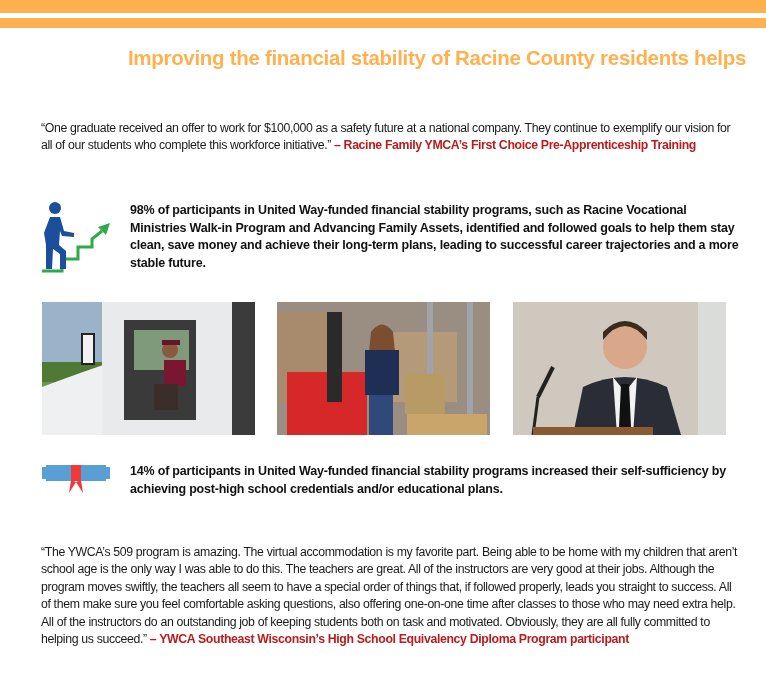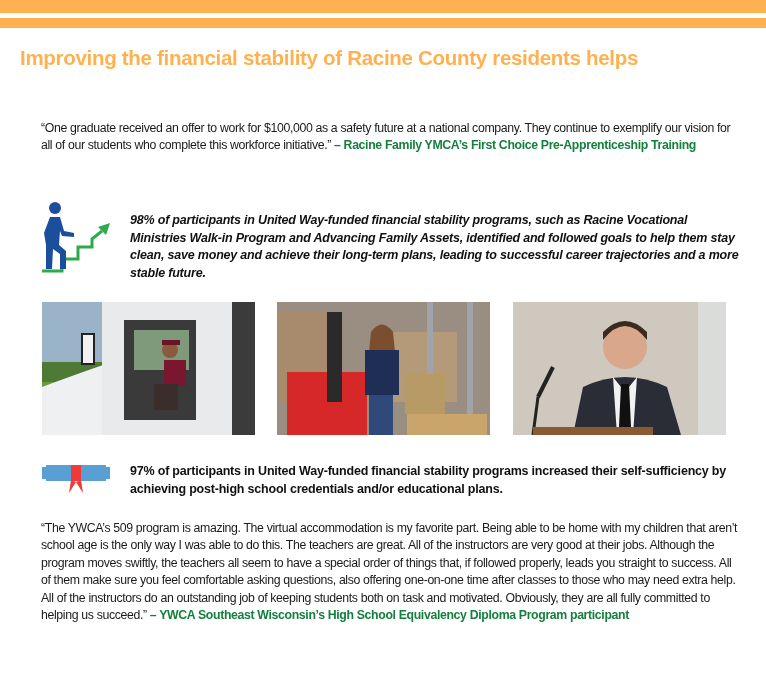--- a/index.html
+++ b/index.html
@@ -1,31 +1,31 @@
 <!DOCTYPE html>
 <html><head>
 <meta charset="utf-8">
 <style>
   html, body { margin:0; padding:0; background:#ffffff; }
   body { width:766px; height:687px; position:relative; overflow:hidden;
          font-family:"Liberation Sans", sans-serif; color:#111; }
   .bar { position:absolute; left:0; width:766px; background:#ffb150; }
   .bar1 { top:0; height:13px; }
   .bar2 { top:18px; height:10px; }
-  .headline { position:absolute; left:20px; width:726px; top:45px; text-align:left;
+  .headline { position:absolute; left:20px; width:726px; top:45px; text-align:right;
               color:#ffb150; font-weight:bold; font-size:20.5px; line-height:25px;
               letter-spacing:-0.3px; }
   .quote { position:absolute; left:41px; width:700px; font-size:12.3px; line-height:17.4px;
            letter-spacing:-0.35px; color:#1a1a1a; }
-  .quote b { font-weight:bold; color:#15803d; }
+  .quote b { font-weight:bold; color:#b91c1c; }
   .q1 { top:120px; }
-  .q2 { top:520px; }
+  .q2 { top:544px; }
   .stat { position:absolute; left:130px; width:610px; font-weight:bold; font-size:12.5px;
           line-height:17.5px; letter-spacing:-0.2px; color:#111; }
-  .s1 { top:212px;font-style:italic; }
+  .s1 { top:202px; }
   .s2 { top:463px; }
   .icon { position:absolute; }
   .icon-stairs { left:40px; top:201px; width:72px; height:74px; }
   .icon-diploma { left:40px; top:460px; width:72px; height:40px; }
   .photo { position:absolute; top:302px; width:213px; height:133px; overflow:hidden; }
   .p1 { left:42px; }
   .p2 { left:277px; }
   .p3 { left:513px; }
   .photo svg { display:block; }
 </style>
@@ -103,15 +103,15 @@
 <div class="icon icon-diploma">
   <svg width="72" height="40" viewBox="0 0 72 40">
     <rect x="2" y="7" width="4" height="12" fill="#5a9fd4"></rect>
     <rect x="6" y="5" width="60" height="16" fill="#5a9fd4"></rect>
     <rect x="66" y="7" width="4" height="12" fill="#5a9fd4"></rect>
     <rect x="31" y="5" width="10" height="16" fill="#f03a3a"></rect>
     <polygon points="31,20 36,22 29,33" fill="#f03a3a"></polygon>
     <polygon points="41,20 36,22 43,33" fill="#f03a3a"></polygon>
   </svg>
 </div>
-<div class="stat s2">97% of participants in United Way-funded financial stability programs increased their self-sufficiency by achieving post-high school credentials and/or educational plans.</div>
+<div class="stat s2">14% of participants in United Way-funded financial stability programs increased their self-sufficiency by achieving post-high school credentials and/or educational plans.</div>
 
 <div class="quote q2"><span>“The YWCA’s 509 program is amazing. The virtual accommodation is my favorite part. Being able to be home with my children that aren’t school age is the only way I was able to do this. The teachers are great. All of the instructors are very good at their jobs. Although the program moves swiftly, the teachers all seem to have a special order of things that, if followed properly, leads you straight to success. All of them make sure you feel comfortable asking questions, also offering one-on-one time after classes to those who may need extra help. All of the instructors do an outstanding job of keeping students both on task and motivated. Obviously, they are all fully committed to helping us succeed.” </span><b>– YWCA Southeast Wisconsin’s High School Equivalency Diploma Program participant</b></div>
 
 </body></html>

